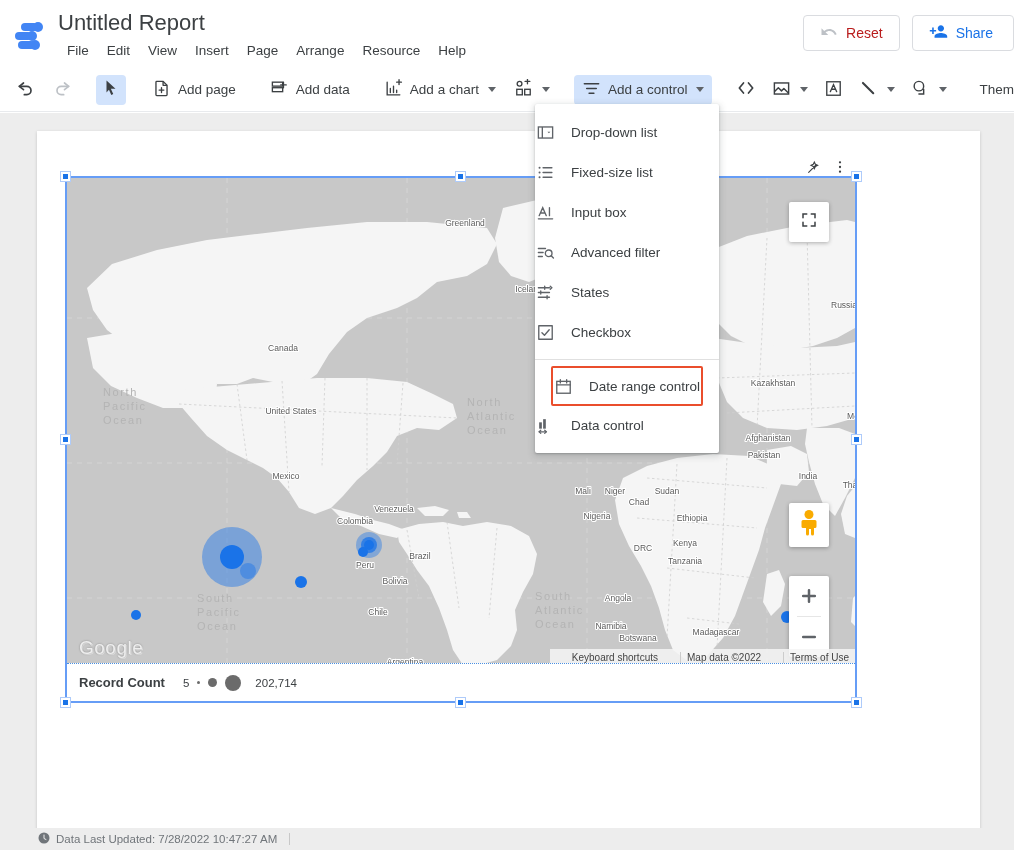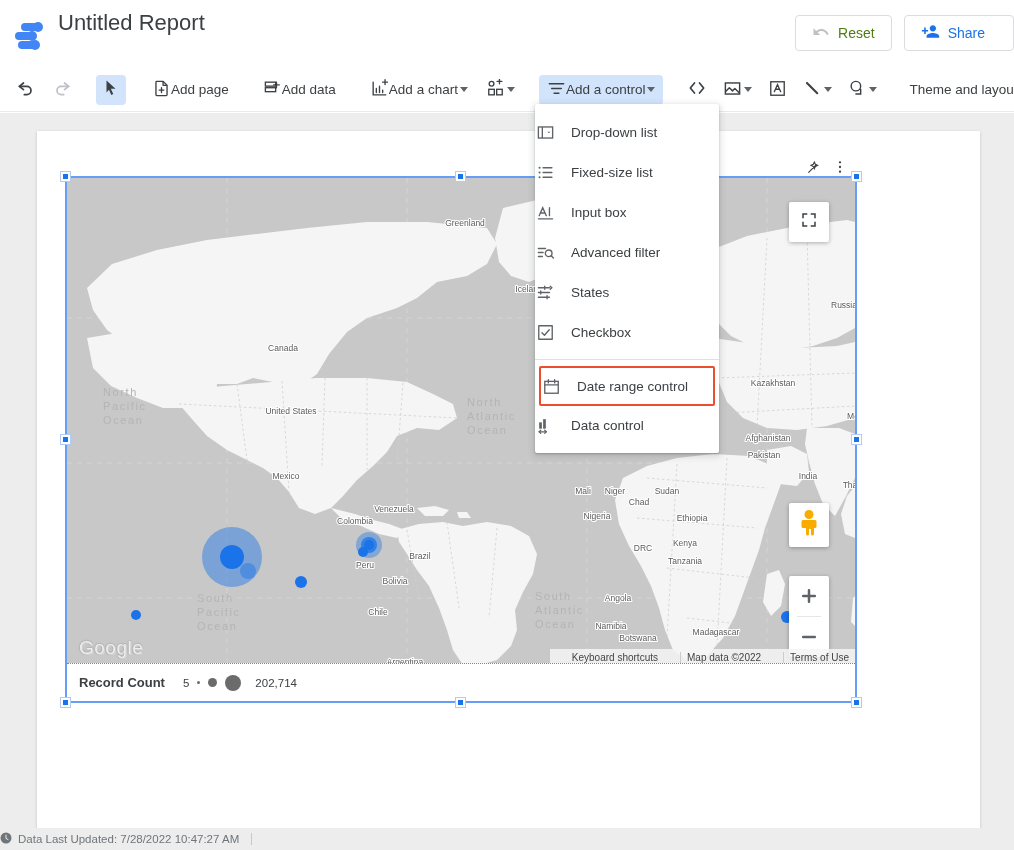--- a/index.html
+++ b/index.html
@@ -40,31 +40,31 @@
   #header-actions {
     position: absolute; right: 0px; top: 15px;
     display: flex; gap: 12px; align-items: center;
   }
   .hdr-btn {
     display: flex; align-items: center; gap: 8px;
     height: 36px; padding: 0 16px;
     border: 1px solid #dadce0; border-radius: 4px;
     background: #fff; font-size: 14px;
   }
-  .hdr-btn.disabled { color: #4d7c0f; }
-  .hdr-btn.share { color: #1a73e8; padding-right: 28px; }
+  .hdr-btn.disabled { color: #b91c1c; }
+  .hdr-btn.share { color: #1a73e8; padding-right: 20px; }
 
   
   #toolbar {
     position: absolute; top: 68px; left: 0; width: 1014px; height: 44px;
     background: #fff; border-bottom: 1px solid #e8eaed;
     display: flex; align-items: center; padding-left: 8px;
   }
   .tb-btn {
-    display: flex; align-items: center; 
+    display: flex; align-items: center; gap: 7px;
     height: 30px; padding: 0 8px; margin: 0 2px;
     border-radius: 4px; font-size: 13.5px; color: #3c4043;
     white-space: nowrap; cursor: default;
   }
   .tb-btn.icon-only { padding: 0 6px; }
   .tb-btn.active-tool { background: #d2e3fc; }
   .tb-btn.disabled { color: #bdc1c6; }
   .tb-sep {
     width: 1px; height: 22px; background: #dadce0; margin: 0 7px;
   }
@@ -177,28 +177,28 @@
   }
   .menu-row {
     display: flex; align-items: center; height: 40px;
     gap: 16px;
     font-size: 13.5px; color: #3c4043; cursor: default;
   }
   .menu-icon { width: 20px; height: 20px; display:flex; align-items:center; justify-content:center; flex:none; }
   .menu-divider { height: 1px; background: #e0e0e0; margin: 7px 0; }
   #highlight-row {
     border: 2px solid #ea4e2c; border-radius: 2px;
-    margin: -1px 4px;
+    margin: -1px 16px;
   }
 
   
   #status-bar {
     position: absolute; left: 0; bottom: 0; width: 1014px; height: 22px;
     background: #ededed; display: flex; align-items: center;
-    gap: 6px; font-size: 11.5px; color: #70757a;
+    padding-left: 38px; gap: 6px; font-size: 11.5px; color: #70757a;
   }
   #status-bar .sb-sep { width:1px; height:12px; background:#c8c8c8; margin:0 6px; }
 
   .map-label {
     font-size: 8.5px; fill: #5b5b5b;
     font-family: "Liberation Sans", sans-serif;
     paint-order: stroke; stroke: #ffffff; stroke-width: 2.2px;
     stroke-linejoin: round;
   }
   .map-label.ocean {
@@ -220,20 +220,30 @@
         <rect x="3" y="12" width="17" height="8" rx="4" fill="#4285f4"></rect>
         <circle cx="23" cy="25" r="5" fill="#4285f4"></circle>
         <rect x="6" y="21" width="17" height="8" rx="4" fill="#4285f4"></rect>
       </svg>
     </div>
 
     <div id="title-block">
       <div id="report-title">Untitled Report</div>
     </div>
 
+    <div id="menubar">
+      <div class="menu-item">File</div>
+      <div class="menu-item">Edit</div>
+      <div class="menu-item">View</div>
+      <div class="menu-item">Insert</div>
+      <div class="menu-item">Page</div>
+      <div class="menu-item">Arrange</div>
+      <div class="menu-item">Resource</div>
+      <div class="menu-item">Help</div>
+    </div>
 
     <div id="header-actions">
       <div class="hdr-btn disabled">
         <span>
           <svg width="18" height="18" viewBox="0 0 24 24" fill="#bdc1c6">
             <path d="M12.5 8c-2.65 0-5.05.99-6.9 2.6L2 7v9h9l-3.62-3.62C8.85 11.24 10.6 10.5 12.5 10.5c3.43 0 6.33 2.24 7.34 5.34l2.37-.78C20.88 11.03 17.04 8 12.5 8z"></path>
           </svg>
         </span>
         <span>Reset</span>
       </div>

